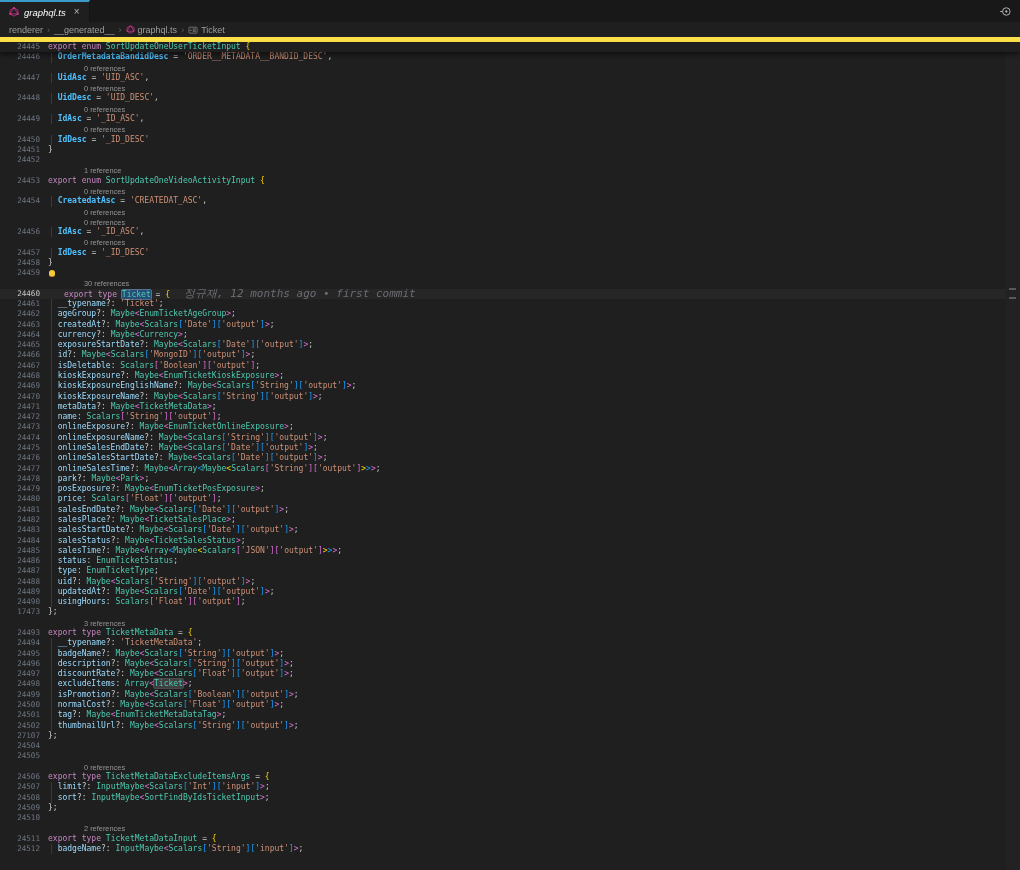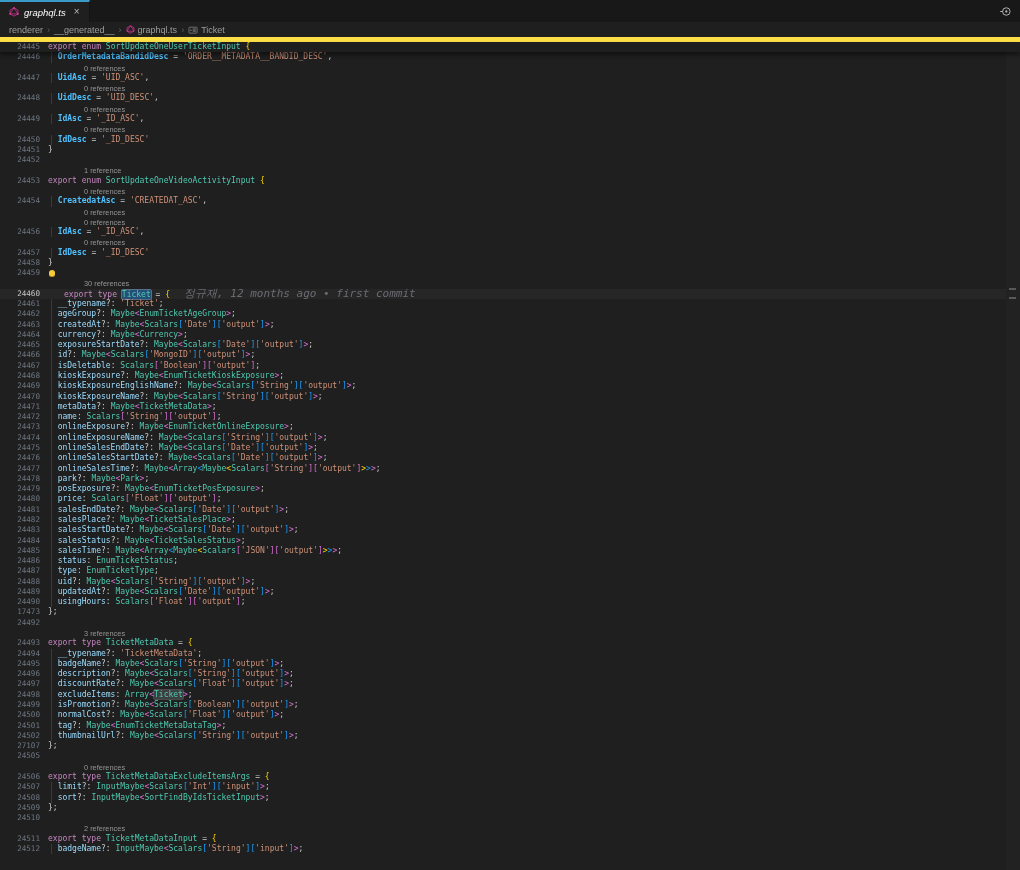--- a/index.html
+++ b/index.html
@@ -161,33 +161,33 @@
         <div class="row"><span class="num">24482</span><span class="code"><span class="">  </span><span class="tk-p">salesPlace</span><span class="tk-d">?</span><span class="tk-d">:</span><span class=""> </span><span class="tk-t">Maybe</span><span class="tk-b1">&lt;</span><span class="tk-t">TicketSalesPlace</span><span class="tk-b1">&gt;</span><span class="tk-d">;</span></span><span class="guide"></span></div>
         <div class="row"><span class="num">24483</span><span class="code"><span class="">  </span><span class="tk-p">salesStartDate</span><span class="tk-d">?</span><span class="tk-d">:</span><span class=""> </span><span class="tk-t">Maybe</span><span class="tk-b1">&lt;</span><span class="tk-t">Scalars</span><span class="tk-b2">[</span><span class="tk-s">'Date'</span><span class="tk-b2">]</span><span class="tk-b2">[</span><span class="tk-s">'output'</span><span class="tk-b2">]</span><span class="tk-b1">&gt;</span><span class="tk-d">;</span></span><span class="guide"></span></div>
         <div class="row"><span class="num">24484</span><span class="code"><span class="">  </span><span class="tk-p">salesStatus</span><span class="tk-d">?</span><span class="tk-d">:</span><span class=""> </span><span class="tk-t">Maybe</span><span class="tk-b1">&lt;</span><span class="tk-t">TicketSalesStatus</span><span class="tk-b1">&gt;</span><span class="tk-d">;</span></span><span class="guide"></span></div>
         <div class="row"><span class="num">24485</span><span class="code"><span class="">  </span><span class="tk-p">salesTime</span><span class="tk-d">?</span><span class="tk-d">:</span><span class=""> </span><span class="tk-t">Maybe</span><span class="tk-b1">&lt;</span><span class="tk-t">Array</span><span class="tk-b2">&lt;</span><span class="tk-t">Maybe</span><span class="tk-b0">&lt;</span><span class="tk-t">Scalars</span><span class="tk-b1">[</span><span class="tk-s">'JSON'</span><span class="tk-b1">]</span><span class="tk-b1">[</span><span class="tk-s">'output'</span><span class="tk-b1">]</span><span class="tk-b0">&gt;</span><span class="tk-b2">&gt;</span><span class="tk-b1">&gt;</span><span class="tk-d">;</span></span><span class="guide"></span></div>
         <div class="row"><span class="num">24486</span><span class="code"><span class="">  </span><span class="tk-p">status</span><span class="tk-d">:</span><span class=""> </span><span class="tk-t">EnumTicketStatus</span><span class="tk-d">;</span></span><span class="guide"></span></div>
         <div class="row"><span class="num">24487</span><span class="code"><span class="">  </span><span class="tk-p">type</span><span class="tk-d">:</span><span class=""> </span><span class="tk-t">EnumTicketType</span><span class="tk-d">;</span></span><span class="guide"></span></div>
         <div class="row"><span class="num">24488</span><span class="code"><span class="">  </span><span class="tk-p">uid</span><span class="tk-d">?</span><span class="tk-d">:</span><span class=""> </span><span class="tk-t">Maybe</span><span class="tk-b1">&lt;</span><span class="tk-t">Scalars</span><span class="tk-b2">[</span><span class="tk-s">'String'</span><span class="tk-b2">]</span><span class="tk-b2">[</span><span class="tk-s">'output'</span><span class="tk-b2">]</span><span class="tk-b1">&gt;</span><span class="tk-d">;</span></span><span class="guide"></span></div>
         <div class="row"><span class="num">24489</span><span class="code"><span class="">  </span><span class="tk-p">updatedAt</span><span class="tk-d">?</span><span class="tk-d">:</span><span class=""> </span><span class="tk-t">Maybe</span><span class="tk-b1">&lt;</span><span class="tk-t">Scalars</span><span class="tk-b2">[</span><span class="tk-s">'Date'</span><span class="tk-b2">]</span><span class="tk-b2">[</span><span class="tk-s">'output'</span><span class="tk-b2">]</span><span class="tk-b1">&gt;</span><span class="tk-d">;</span></span><span class="guide"></span></div>
         <div class="row"><span class="num">24490</span><span class="code"><span class="">  </span><span class="tk-p">usingHours</span><span class="tk-d">:</span><span class=""> </span><span class="tk-t">Scalars</span><span class="tk-b1">[</span><span class="tk-s">'Float'</span><span class="tk-b1">]</span><span class="tk-b1">[</span><span class="tk-s">'output'</span><span class="tk-b1">]</span><span class="tk-d">;</span></span><span class="guide"></span></div>
         <div class="row"><span class="num">17473</span><span class="code"><span class="">}</span><span class="tk-d">;</span></span></div>
-        <div class="row"><span class="num">24492</span><span class="code"></span></div>
         <div class="row"><span class="lens">3 references</span></div>
         <div class="row"><span class="num">24493</span><span class="code"><span class="tk-k">export</span><span class=""> </span><span class="tk-k">type</span><span class=""> </span><span class="tk-t">TicketMetaData</span><span class=""> </span><span class="tk-d">=</span><span class=""> </span><span class="tk-b0">{</span></span></div>
         <div class="row"><span class="num">24494</span><span class="code"><span class="">  </span><span class="tk-p">__typename</span><span class="tk-d">?</span><span class="tk-d">:</span><span class=""> </span><span class="tk-s">'TicketMetaData'</span><span class="tk-d">;</span></span><span class="guide"></span></div>
         <div class="row"><span class="num">24495</span><span class="code"><span class="">  </span><span class="tk-p">badgeName</span><span class="tk-d">?</span><span class="tk-d">:</span><span class=""> </span><span class="tk-t">Maybe</span><span class="tk-b1">&lt;</span><span class="tk-t">Scalars</span><span class="tk-b2">[</span><span class="tk-s">'String'</span><span class="tk-b2">]</span><span class="tk-b2">[</span><span class="tk-s">'output'</span><span class="tk-b2">]</span><span class="tk-b1">&gt;</span><span class="tk-d">;</span></span><span class="guide"></span></div>
         <div class="row"><span class="num">24496</span><span class="code"><span class="">  </span><span class="tk-p">description</span><span class="tk-d">?</span><span class="tk-d">:</span><span class=""> </span><span class="tk-t">Maybe</span><span class="tk-b1">&lt;</span><span class="tk-t">Scalars</span><span class="tk-b2">[</span><span class="tk-s">'String'</span><span class="tk-b2">]</span><span class="tk-b2">[</span><span class="tk-s">'output'</span><span class="tk-b2">]</span><span class="tk-b1">&gt;</span><span class="tk-d">;</span></span><span class="guide"></span></div>
         <div class="row"><span class="num">24497</span><span class="code"><span class="">  </span><span class="tk-p">discountRate</span><span class="tk-d">?</span><span class="tk-d">:</span><span class=""> </span><span class="tk-t">Maybe</span><span class="tk-b1">&lt;</span><span class="tk-t">Scalars</span><span class="tk-b2">[</span><span class="tk-s">'Float'</span><span class="tk-b2">]</span><span class="tk-b2">[</span><span class="tk-s">'output'</span><span class="tk-b2">]</span><span class="tk-b1">&gt;</span><span class="tk-d">;</span></span><span class="guide"></span></div>
         <div class="row"><span class="num">24498</span><span class="code"><span class="">  </span><span class="tk-p">excludeItems</span><span class="tk-d">:</span><span class=""> </span><span class="tk-t">Array</span><span class="tk-b1">&lt;</span><span class="tk-t hl-occ">Ticket</span><span class="tk-b1">&gt;</span><span class="tk-d">;</span></span><span class="guide"></span></div>
         <div class="row"><span class="num">24499</span><span class="code"><span class="">  </span><span class="tk-p">isPromotion</span><span class="tk-d">?</span><span class="tk-d">:</span><span class=""> </span><span class="tk-t">Maybe</span><span class="tk-b1">&lt;</span><span class="tk-t">Scalars</span><span class="tk-b2">[</span><span class="tk-s">'Boolean'</span><span class="tk-b2">]</span><span class="tk-b2">[</span><span class="tk-s">'output'</span><span class="tk-b2">]</span><span class="tk-b1">&gt;</span><span class="tk-d">;</span></span><span class="guide"></span></div>
         <div class="row"><span class="num">24500</span><span class="code"><span class="">  </span><span class="tk-p">normalCost</span><span class="tk-d">?</span><span class="tk-d">:</span><span class=""> </span><span class="tk-t">Maybe</span><span class="tk-b1">&lt;</span><span class="tk-t">Scalars</span><span class="tk-b2">[</span><span class="tk-s">'Float'</span><span class="tk-b2">]</span><span class="tk-b2">[</span><span class="tk-s">'output'</span><span class="tk-b2">]</span><span class="tk-b1">&gt;</span><span class="tk-d">;</span></span><span class="guide"></span></div>
         <div class="row"><span class="num">24501</span><span class="code"><span class="">  </span><span class="tk-p">tag</span><span class="tk-d">?</span><span class="tk-d">:</span><span class=""> </span><span class="tk-t">Maybe</span><span class="tk-b1">&lt;</span><span class="tk-t">EnumTicketMetaDataTag</span><span class="tk-b1">&gt;</span><span class="tk-d">;</span></span><span class="guide"></span></div>
         <div class="row"><span class="num">24502</span><span class="code"><span class="">  </span><span class="tk-p">thumbnailUrl</span><span class="tk-d">?</span><span class="tk-d">:</span><span class=""> </span><span class="tk-t">Maybe</span><span class="tk-b1">&lt;</span><span class="tk-t">Scalars</span><span class="tk-b2">[</span><span class="tk-s">'String'</span><span class="tk-b2">]</span><span class="tk-b2">[</span><span class="tk-s">'output'</span><span class="tk-b2">]</span><span class="tk-b1">&gt;</span><span class="tk-d">;</span></span><span class="guide"></span></div>
         <div class="row"><span class="num">27107</span><span class="code"><span class="">}</span><span class="tk-d">;</span></span></div>
+        <div class="row"><span class="num">24504</span><span class="code"></span></div>
         <div class="row"><span class="num">24505</span><span class="code"></span></div>
         <div class="row"><span class="lens">0 references</span></div>
         <div class="row"><span class="num">24506</span><span class="code"><span class="tk-k">export</span><span class=""> </span><span class="tk-k">type</span><span class=""> </span><span class="tk-t">TicketMetaDataExcludeItemsArgs</span><span class=""> </span><span class="tk-d">=</span><span class=""> </span><span class="tk-b0">{</span></span></div>
         <div class="row"><span class="num">24507</span><span class="code"><span class="">  </span><span class="tk-p">limit</span><span class="tk-d">?</span><span class="tk-d">:</span><span class=""> </span><span class="tk-t">InputMaybe</span><span class="tk-b1">&lt;</span><span class="tk-t">Scalars</span><span class="tk-b2">[</span><span class="tk-s">'Int'</span><span class="tk-b2">]</span><span class="tk-b2">[</span><span class="tk-s">'input'</span><span class="tk-b2">]</span><span class="tk-b1">&gt;</span><span class="tk-d">;</span></span><span class="guide"></span></div>
         <div class="row"><span class="num">24508</span><span class="code"><span class="">  </span><span class="tk-p">sort</span><span class="tk-d">?</span><span class="tk-d">:</span><span class=""> </span><span class="tk-t">InputMaybe</span><span class="tk-b1">&lt;</span><span class="tk-t">SortFindByIdsTicketInput</span><span class="tk-b1">&gt;</span><span class="tk-d">;</span></span><span class="guide"></span></div>
         <div class="row"><span class="num">24509</span><span class="code"><span class="">}</span><span class="tk-d">;</span></span></div>
         <div class="row"><span class="num">24510</span><span class="code"></span></div>
         <div class="row"><span class="lens">2 references</span></div>
         <div class="row"><span class="num">24511</span><span class="code"><span class="tk-k">export</span><span class=""> </span><span class="tk-k">type</span><span class=""> </span><span class="tk-t">TicketMetaDataInput</span><span class=""> </span><span class="tk-d">=</span><span class=""> </span><span class="tk-b0">{</span></span></div>
         <div class="row"><span class="num">24512</span><span class="code"><span class="">  </span><span class="tk-p">badgeName</span><span class="tk-d">?</span><span class="tk-d">:</span><span class=""> </span><span class="tk-t">InputMaybe</span><span class="tk-b1">&lt;</span><span class="tk-t">Scalars</span><span class="tk-b2">[</span><span class="tk-s">'String'</span><span class="tk-b2">]</span><span class="tk-b2">[</span><span class="tk-s">'input'</span><span class="tk-b2">]</span><span class="tk-b1">&gt;</span><span class="tk-d">;</span></span><span class="guide"></span></div>

